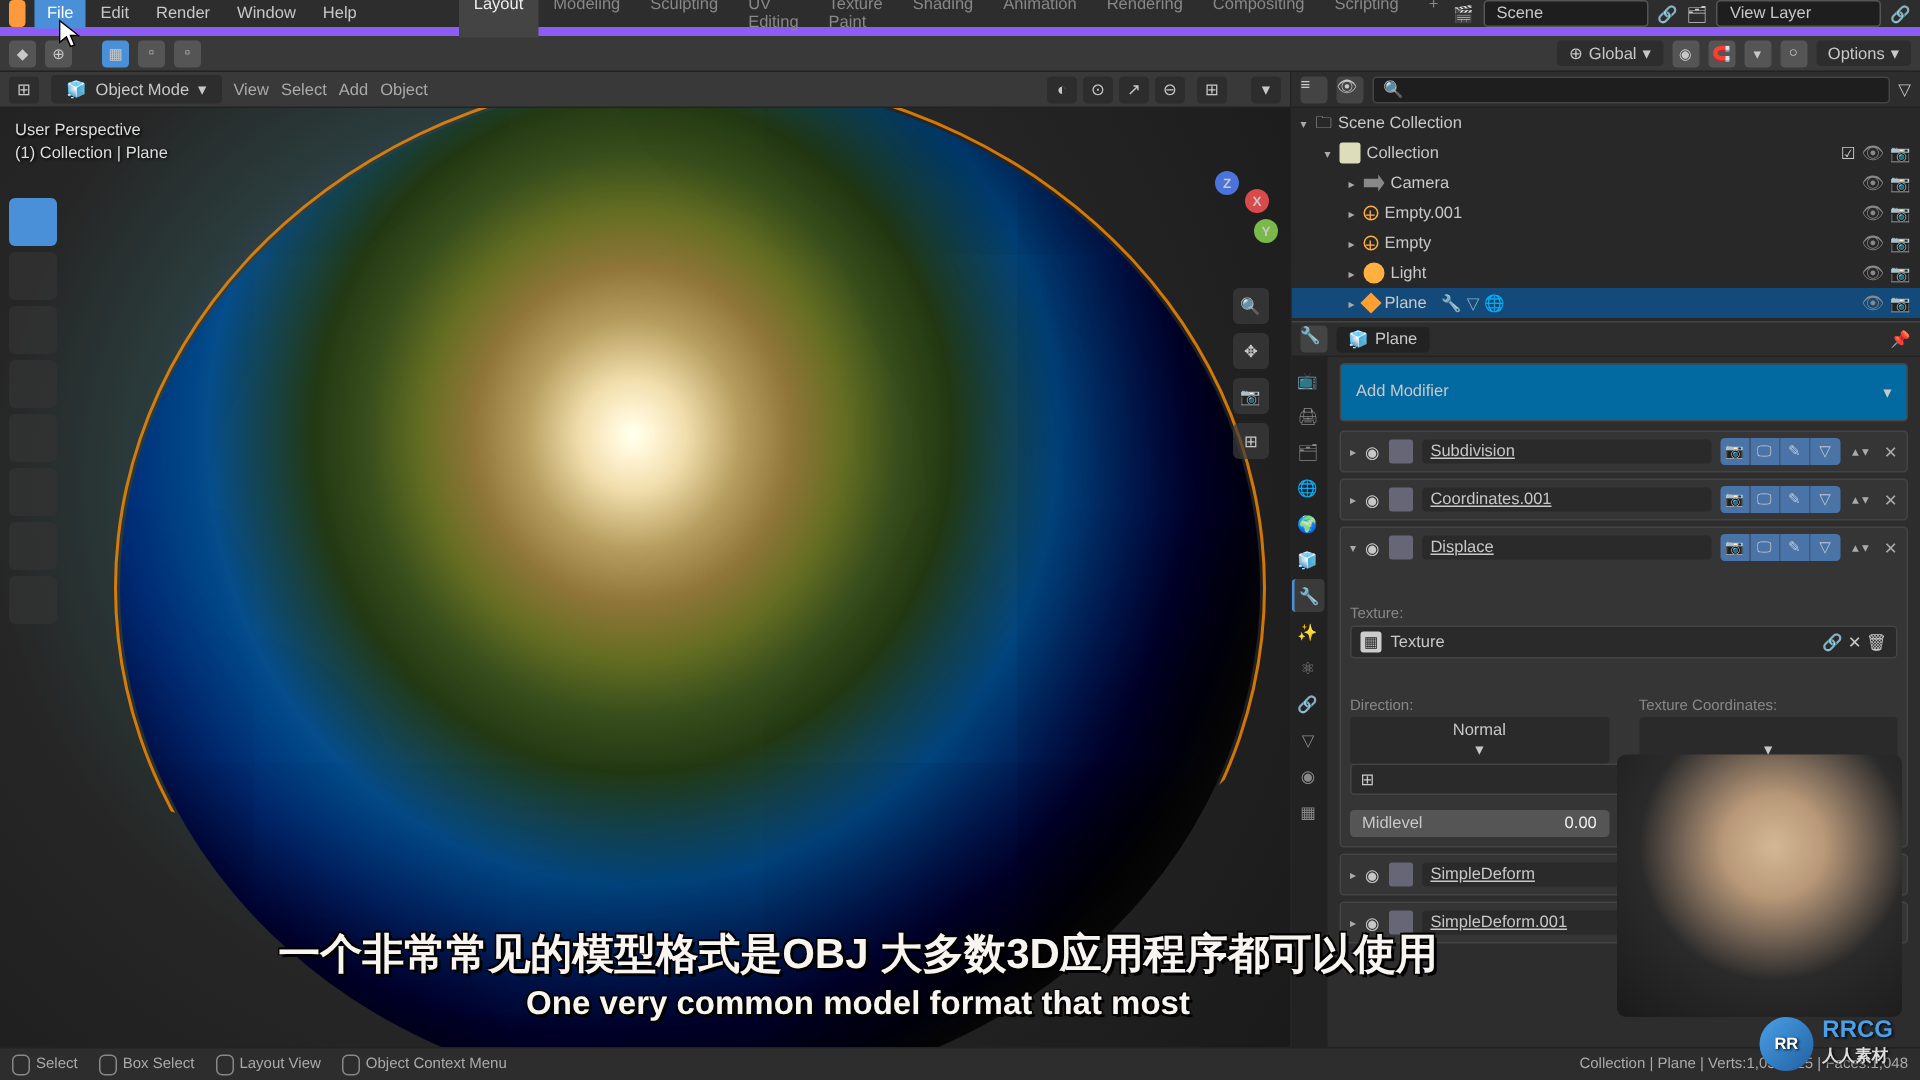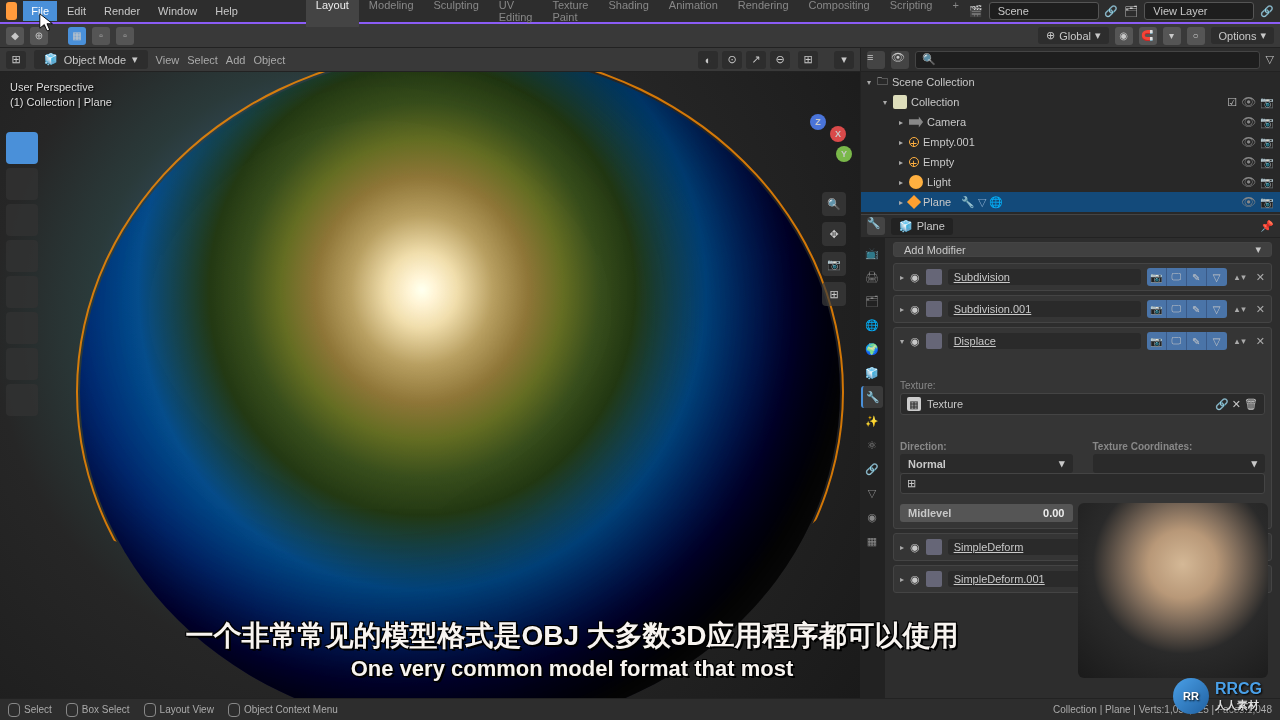--- a/index.html
+++ b/index.html
@@ -1,19 +1,19 @@
 <!DOCTYPE html>
 <html><head>
 <meta charset="utf-8">
 <style>
 * { margin:0; padding:0; box-sizing:border-box; font-family:sans-serif; }
 body { width:1280px; height:720px; background:#393939; color:#c8c8c8; font-size:11px; overflow:hidden; position:relative; }
 
 
-.top-menu { height:24px; background:#2d2d2d; display:flex; align-items:center; padding:0 6px; border-bottom:2px solid #8b5cf6; }
+.top-menu { height:24px; background:#2d2d2d; display:flex; align-items:center; padding:0 6px; border-bottom:6px solid #8b5cf6; }
 .top-menu .logo { width:18px; height:18px; background:#ff9a3c; border-radius:3px; margin-right:6px; }
 .top-menu .main-menus { display:flex; gap:2px; }
 .top-menu .main-menus span { padding:4px 8px; cursor:pointer; }
 .top-menu .main-menus span.active { background:#4a90d9; color:#fff; }
 .top-menu .workspaces { display:flex; gap:0; margin-left:60px; }
 .top-menu .workspaces span { padding:4px 10px; color:#888; cursor:pointer; }
 .top-menu .workspaces span.active { background:#444; color:#eee; border-radius:4px 4px 0 0; }
 .top-menu .scene-info { margin-left:auto; display:flex; align-items:center; gap:6px; }
 .top-menu .scene-field { background:#1e1e1e; border:1px solid #555; border-radius:3px; padding:2px 8px; display:flex; align-items:center; gap:4px; min-width:110px; }
 
@@ -80,21 +80,21 @@
 
 .props-head { height:24px; background:#2d2d2d; display:flex; align-items:center; padding:0 6px; gap:6px; border-top:1px solid #444; border-bottom:1px solid #222; }
 .props-head .crumb { background:#222; border-radius:3px; padding:2px 8px; display:flex; align-items:center; gap:4px; }
 
 .props-body { display:flex; flex:1; overflow:hidden; }
 .props-tabs { width:24px; background:#222; display:flex; flex-direction:column; padding-top:4px; gap:2px; }
 .props-tabs .tab { width:22px; height:22px; display:flex; align-items:center; justify-content:center; border-radius:3px; color:#888; }
 .props-tabs .tab.active { background:#3a3a3a; color:#4a90d9; border-left:2px solid #4a90d9; }
 
 .props-content { flex:1; padding:4px 8px; overflow-y:auto; }
-.props-content .dropdown-full { background:#404040; border:1px solid #444; border-radius:3px; padding:0 10px; margin-bottom:6px; display:flex; align-items:center; justify-content:space-between; }
+.props-content .dropdown-full { background:#0369a1; border:1px solid #444; border-radius:3px; padding:12px 10px; margin-bottom:6px; display:flex; align-items:flex-start; justify-content:space-between; }
 
 .modifier { background:#353535; border:1px solid #444; border-radius:3px; margin-bottom:4px; }
 .modifier .mod-head { height:26px; display:flex; align-items:center; padding:0 6px; gap:6px; }
 .modifier .mod-head .tri { color:#aaa; font-size:8px; }
 .modifier .mod-head .mod-ico { width:16px; height:16px; background:#667; border-radius:2px; }
 .modifier .mod-head .mod-name { flex:1; background:#2a2a2a; border-radius:3px; padding:2px 6px;text-decoration:underline; }
 .modifier .mod-head .btn-grp { display:flex; gap:0; }
 .modifier .mod-head .btn-grp .b { width:20px; height:18px; background:#4a74a8; display:flex; align-items:center; justify-content:center; font-size:10px; border-right:1px solid #3a5a88; }
 .modifier .mod-head .btn-grp .b:first-child{ border-radius:3px 0 0 3px; }
 .modifier .mod-head .btn-grp .b:last-child{ border-radius:0 3px 3px 0; border-right:none; }
@@ -102,36 +102,36 @@
 .modifier .mod-head .sort { display:flex; flex-direction:row; gap:2px; margin-left:2px; }
 .modifier .mod-head .sort span { font-size:9px; color:#aaa; }
 
 .modifier.expanded .mod-body { padding:6px; }
 .apply-row { display:flex; gap:4px; margin:4px 0; }
 .apply-row .btn { flex:1; background:#555; border-radius:3px; padding:4px 6px; text-align:center; cursor:pointer; }
 .sect-label { color:#888; font-size:10px; margin:20px 0 2px; }
 .tex-row { background:#2a2a2a; border:1px solid #444; border-radius:3px; padding:3px 6px; display:flex; align-items:center; gap:6px; }
 .tex-row .chk { width:14px; height:14px; background:#ccc; border-radius:2px; display:flex; align-items:center; justify-content:center; font-size:10px; color:#222;}
 .two-col { display:flex; gap:20px; margin-top:6px; }
-.two-col .col { flex:1;font-weight:bold; }
-.sel { background:#2a2a2a; border-radius:3px; padding:3px 8px; display:flex; justify-content:space-between; align-items:center; }
+.two-col .col { flex:1; }
+.sel { background:#2a2a2a; border-radius:3px; padding:3px 8px; display:flex; align-items:center;flex-direction:column; }
 .num-field { background:#555; border-radius:3px; padding:3px 8px; display:flex; justify-content:space-between; align-items:center; margin-top:4px; }
 .num-field .val { color:#eee; }
 
 
 .status-bar { height:22px; background:#2d2d2d; border-top:1px solid #222; display:flex; align-items:center; padding:0 8px; gap:14px; font-size:10px; color:#aaa; }
 .status-bar .item { display:flex; align-items:center; gap:4px; }
 .status-bar .mouse { width:12px; height:14px; border:1px solid #888; border-radius:4px; }
 .status-bar .right { margin-left:auto; }
 
 
 .subtitle { position:absolute; bottom:36px; left:50%; transform:translateX(-58%); text-align:center; font-family:Georgia,serif; color:#f8f4f0; font-size:22px; line-height:1.35; text-shadow:2px 2px 0 #000, -1px -1px 0 #000, 1px -1px 0 #000, -1px 1px 0 #000; font-weight:bold; width:850px;}
 .subtitle .cn { font-size:28px; }
 .webcam { position:absolute; right:12px; bottom:42px; width:190px; height:175px; background:radial-gradient(circle at 55% 35%, #d4b896 0%, #b89878 22%, #7a6858 38%, #2a2a2a 58%, #1a1a1a 100%); border-radius:6px; }
-.brand { position:absolute; right:18px; bottom:6px; display:flex; align-items:center; gap:6px; color:#4aa0e8; font-size:16px; font-weight:bold; text-shadow:1px 1px 2px #000;}
+.brand { position:absolute; right:18px; bottom:6px; display:flex; gap:6px; color:#4aa0e8; font-size:16px; font-weight:bold; text-shadow:1px 1px 2px #000;}
 .brand .logo { width:36px; height:36px; border-radius:50%; background:linear-gradient(135deg,#4aa0e8,#2060a0); display:flex; align-items:center; justify-content:center; color:#fff; font-size:11px;}
 .brand .sub { font-size:11px; color:#ddd; display:block;}
 </style>
 </head>
 <body>
 
 <div class="top-menu">
   <div class="logo"></div>
   <div class="main-menus">
     <span class="active">File</span>
@@ -352,21 +352,21 @@
                 <span>▾</span>
               </div>
             <span class="x">✕</span>
             </div>
         </div>
         <div class="modifier">
           <div class="mod-head">
               <span class="tri">▸</span>
               <span>◉</span>
               <span class="mod-ico"></span>
-              <div class="mod-name">Subdivision.001</div>
+              <div class="mod-name">Coordinates.001</div>
             <div class="btn-grp">
                 <div class="b">📷</div>
                 <div class="b">🖵</div>
                 <div class="b">✎</div>
                 <div class="b">▽</div>
               </div>
             <div class="sort">
                 <span>▴</span>
                 <span>▾</span>
               </div>

